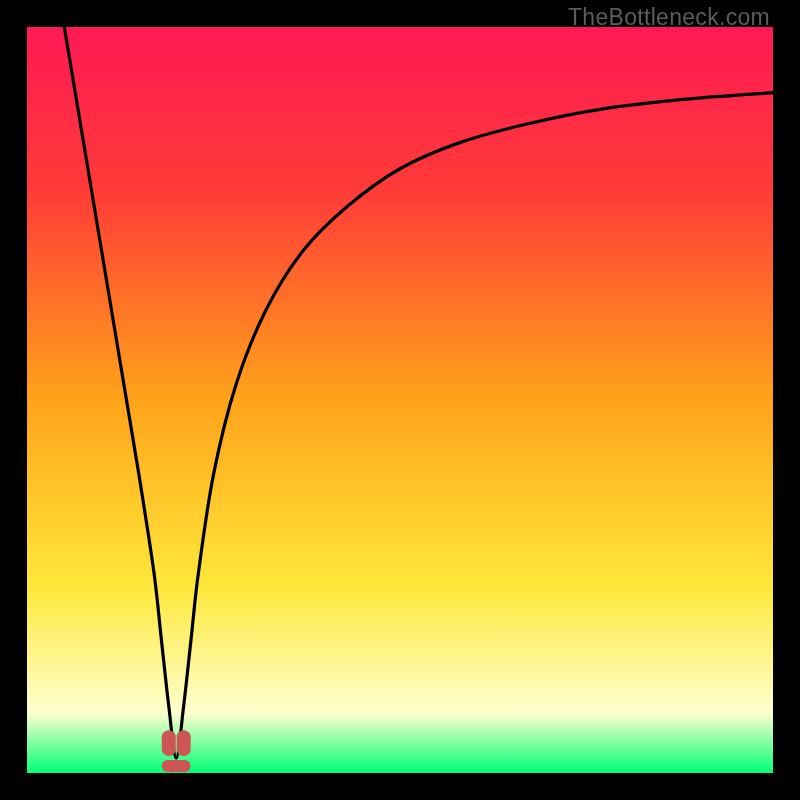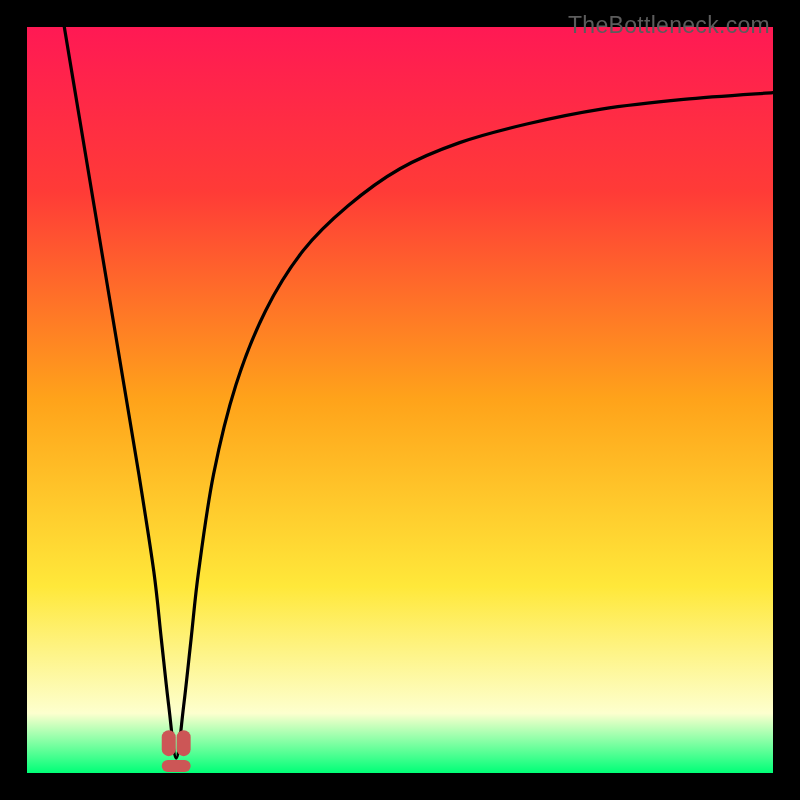--- a/index.html
+++ b/index.html
@@ -20,21 +20,21 @@
   .plot {
     position: absolute;
     left: 27px;
     top: 27px;
     width: 746px;
     height: 746px;
     overflow: hidden;
   }
   .watermark {
     position: absolute;
-    top: 12px;
+    top: 4px;
     right: 30px;
     color: #5c5c5c;
     font-size: 23px;
     font-weight: 500;
     letter-spacing: 0.3px;
     z-index: 10;
     text-align: center;
   }
   svg { display: block; }
 </style>

